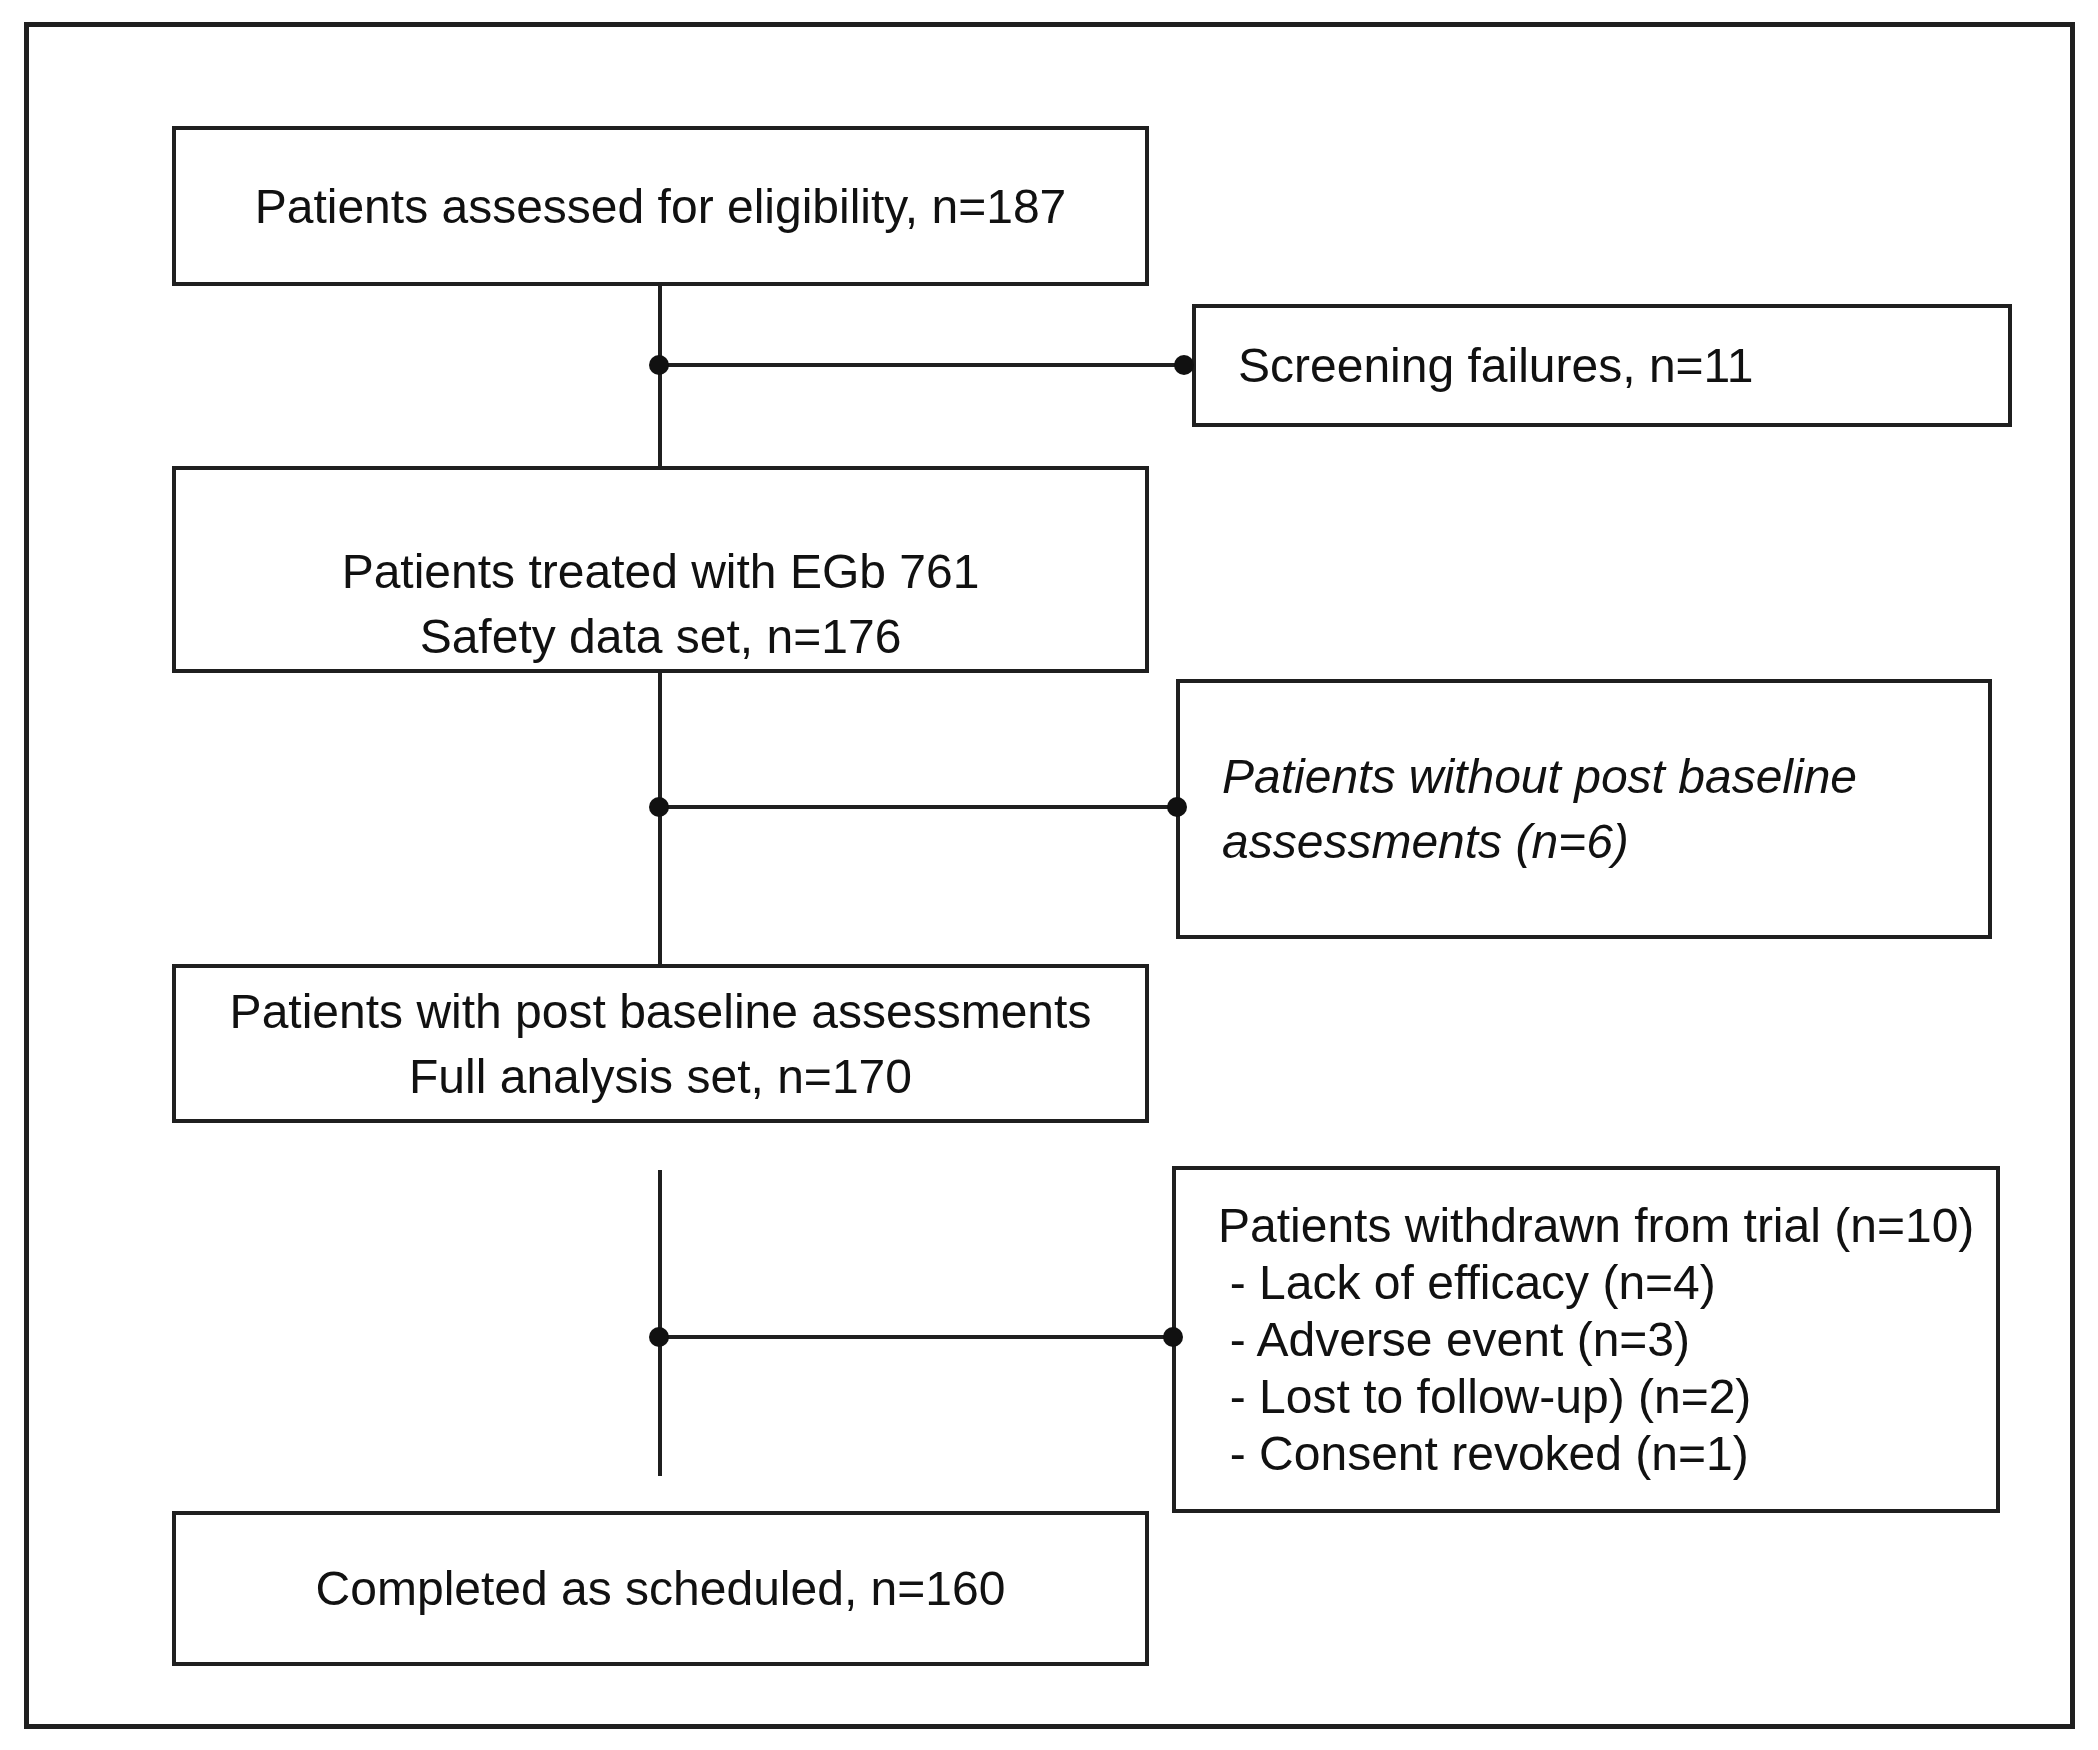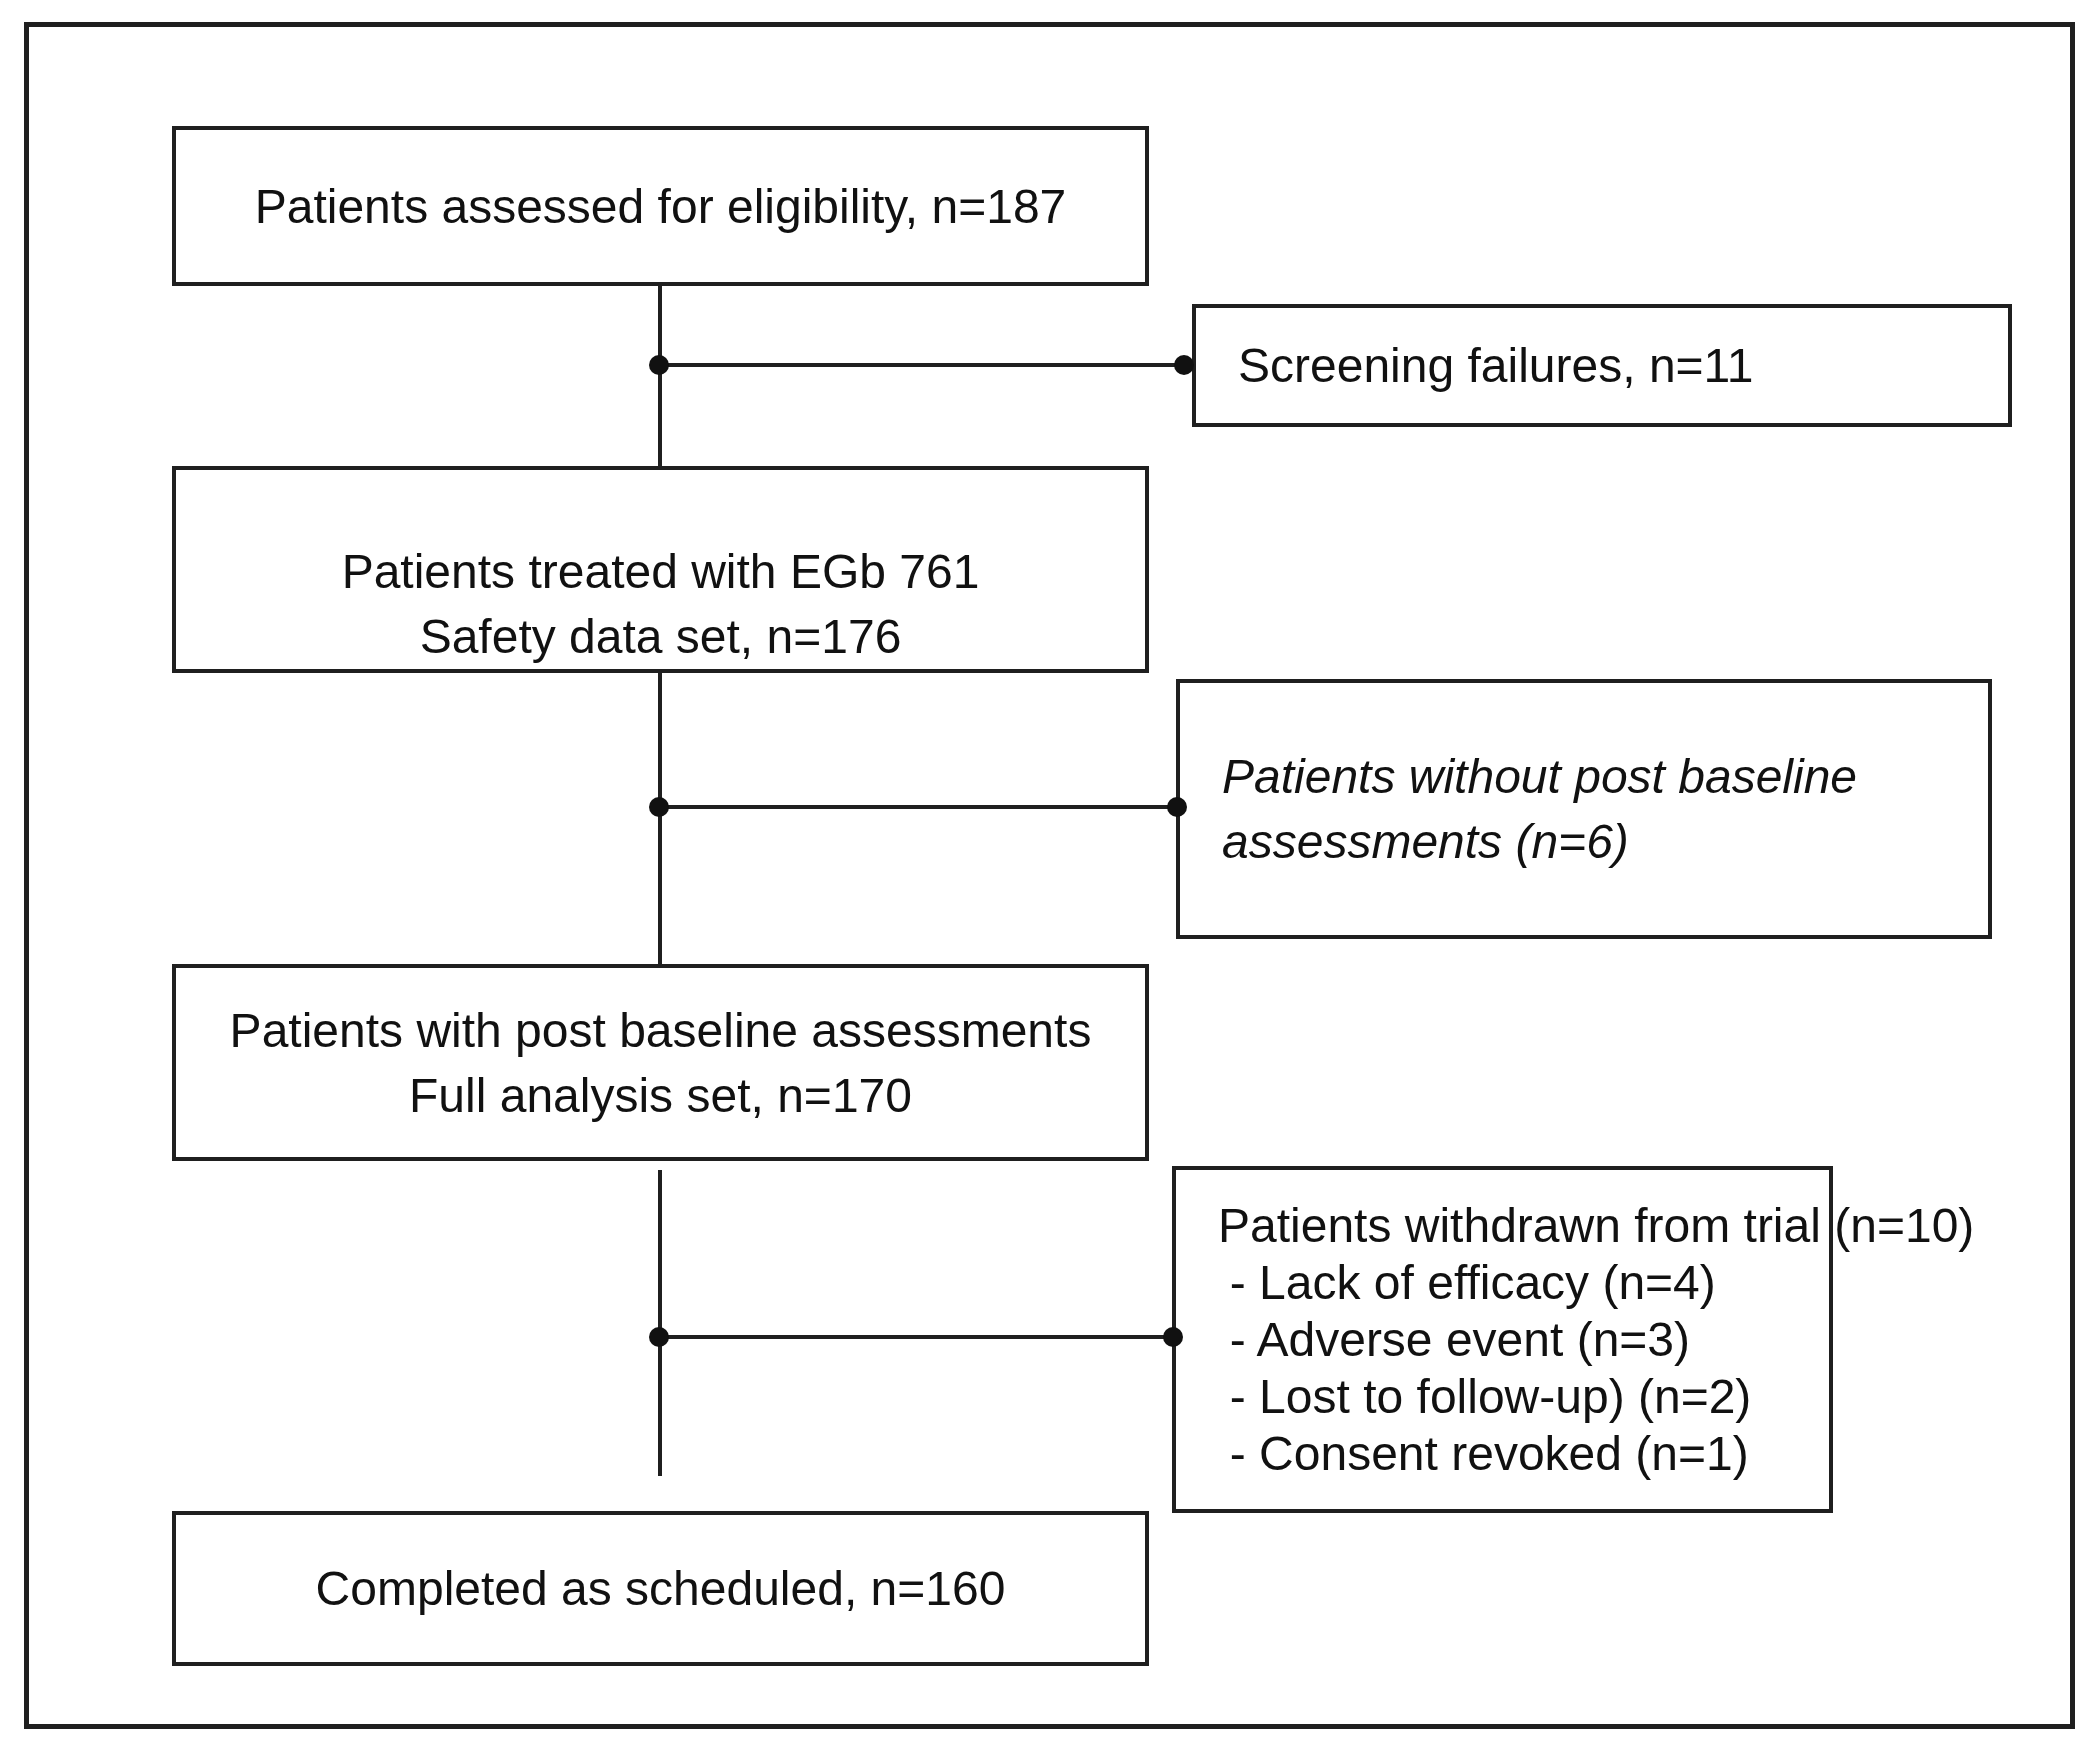--- a/index.html
+++ b/index.html
@@ -85,39 +85,39 @@
 
   <div class="box center" style="left:172px; top:126px; width:977px; height:160px;">
     <div class="bline">Patients assessed for eligibility, n=187</div>
   </div>
 
   <div class="box center" style="left:172px; top:466px; width:977px; height:207px;justify-content:flex-end;">
     <div class="bline">Patients treated with EGb 761</div>
     <div class="bline">Safety data set, n=176</div>
   </div>
 
-  <div class="box center" style="left:172px; top:964px; width:977px; height:197px;text-align:right;">
+  <div class="box center" style="left:172px; top:964px; width:977px; height:159px;text-align:right;">
     <div class="bline">Patients with post baseline assessments</div>
     <div class="bline">Full analysis set, n=170</div>
   </div>
 
   <div class="box center" style="left:172px; top:1473px; width:977px; height:155px;margin-top:38px;">
     <div class="bline">Completed as scheduled, n=160</div>
   </div>
 
   <div class="box left" style="left:1192px; top:304px; width:820px; height:123px;">
     <div class="bline">Screening failures, n=11</div>
   </div>
 
   <div class="box left" style="left:1176px; top:679px; width:816px; height:260px;font-style:italic;">
     <div class="bline">Patients without post baseline</div>
     <div class="bline">assessments (n=6)</div>
   </div>
 
-  <div class="box left withdrawn" style="left:1172px; top:1166px; width:661px; height:347px;">
+  <div class="box left withdrawn" style="left:1172px; top:1166px; width:828px; height:347px;">
     <div class="bline">Patients withdrawn from trial (n=10)</div>
     <div class="bline indent">- Lack of efficacy (n=4)</div>
     <div class="bline indent">- Adverse event (n=3)</div>
     <div class="bline indent">- Lost to follow-up) (n=2)</div>
     <div class="bline indent">- Consent revoked (n=1)</div>
   </div>
 
   <div class="vline" style="top:285px; height:184px;"></div>
   <div class="vline" style="top:671px; height:295px;"></div>
   <div class="vline" style="top:1170px; height:306px;"></div>

